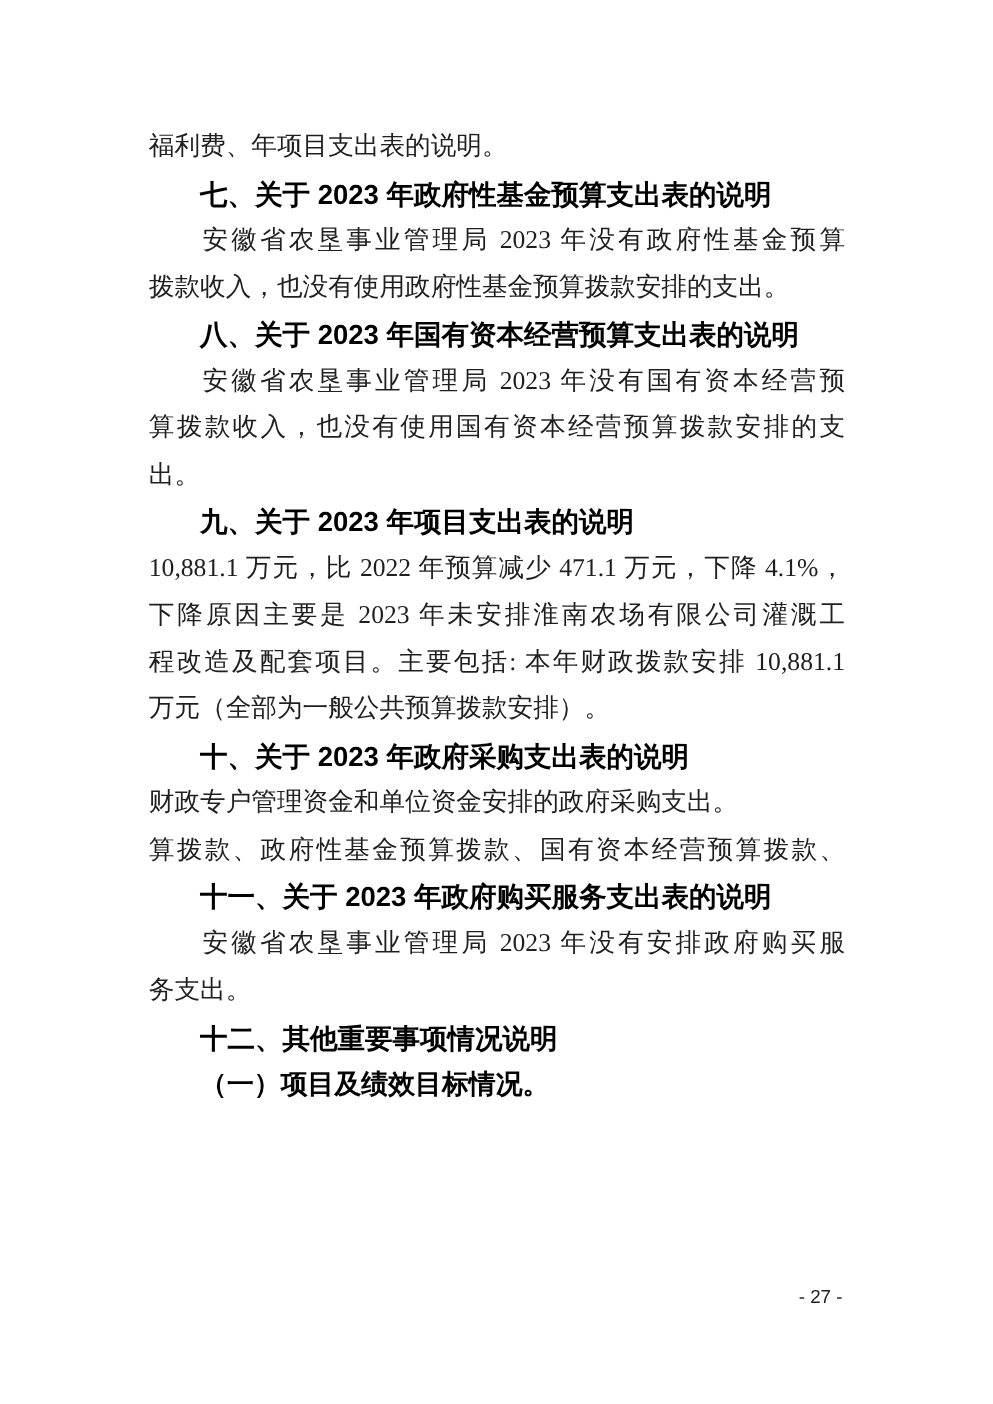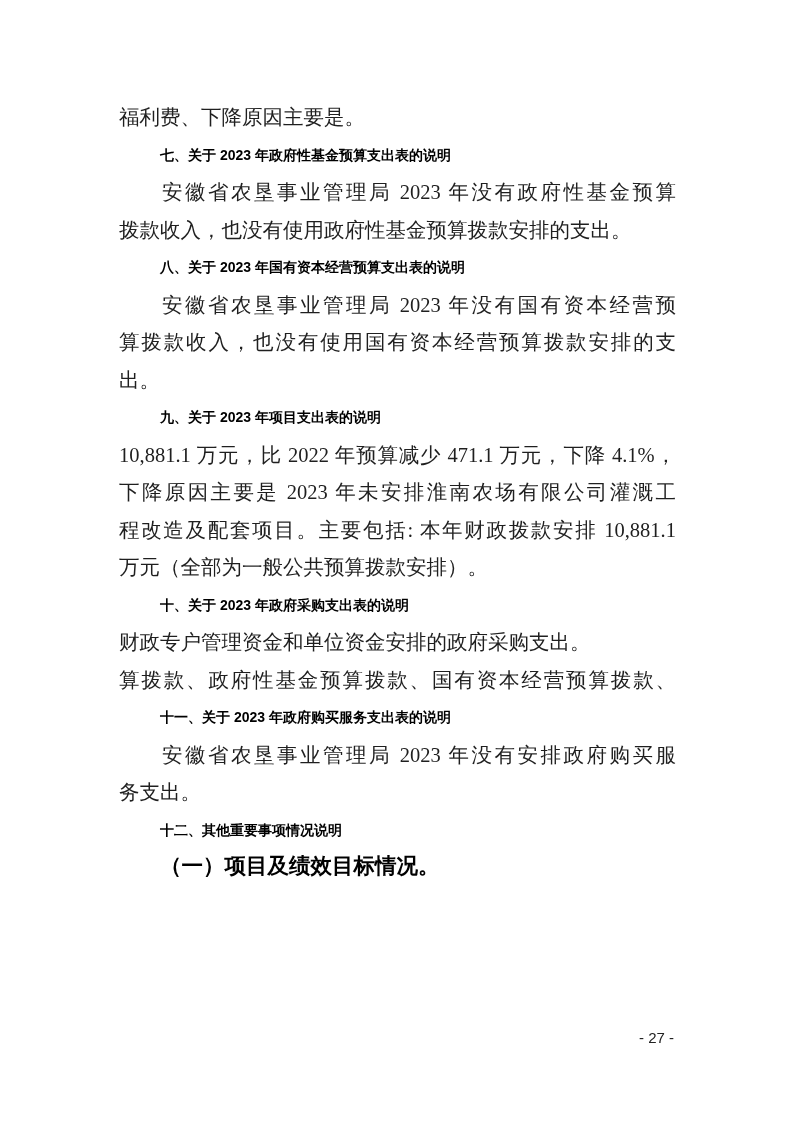--- a/index.html
+++ b/index.html
@@ -33,53 +33,53 @@
   .line.fill {
     white-space: normal;
     text-align-last: justify;
   }
   .indent {
     text-indent: 43px;
   }
   .heading {
     font-family: "Liberation Sans", "DejaVu Sans", sans-serif;
     font-weight: 700;
-    font-size: 14px;
+    font-size: 22px;
     color: #000000;
     text-align: left;
     text-align-last: left;
     text-indent: 41px;
   }
   .subheading {
     font-weight: 700;
     font-size: 21.5px;
     color: #000000;
     text-align: left;
     text-align-last: left;
     text-indent: 41px;
-    font-family: Liberation Mono, monospace;
+    font-family: Liberation Sans, sans-serif;
   }
   .footer {
     position: absolute;
     top: 1028px;
     right: 120px;
     font-size: 15px;
     line-height: 20px;
     color: #222222;
     font-family: Liberation Sans, sans-serif;
   }
 </style>
 </head>
 <body>
 
 <div class="page">
 
   <div class="text-block">
 
-    <div class="line">福利费、下降原因主要是。</div>
+    <div class="line">福利费、年项目支出表的说明。</div>
 
     <div class="line heading">七、关于 2023 年政府性基金预算支出表的说明</div>
     <div class="line fill indent">安徽省农垦事业管理局 2023 年没有政府性基金预算</div>
     <div class="line">拨款收入，也没有使用政府性基金预算拨款安排的支出。</div>
 
     <div class="line heading">八、关于 2023 年国有资本经营预算支出表的说明</div>
     <div class="line fill indent">安徽省农垦事业管理局 2023 年没有国有资本经营预</div>
     <div class="line fill">算拨款收入，也没有使用国有资本经营预算拨款安排的支</div>
     <div class="line">出。</div>
 

